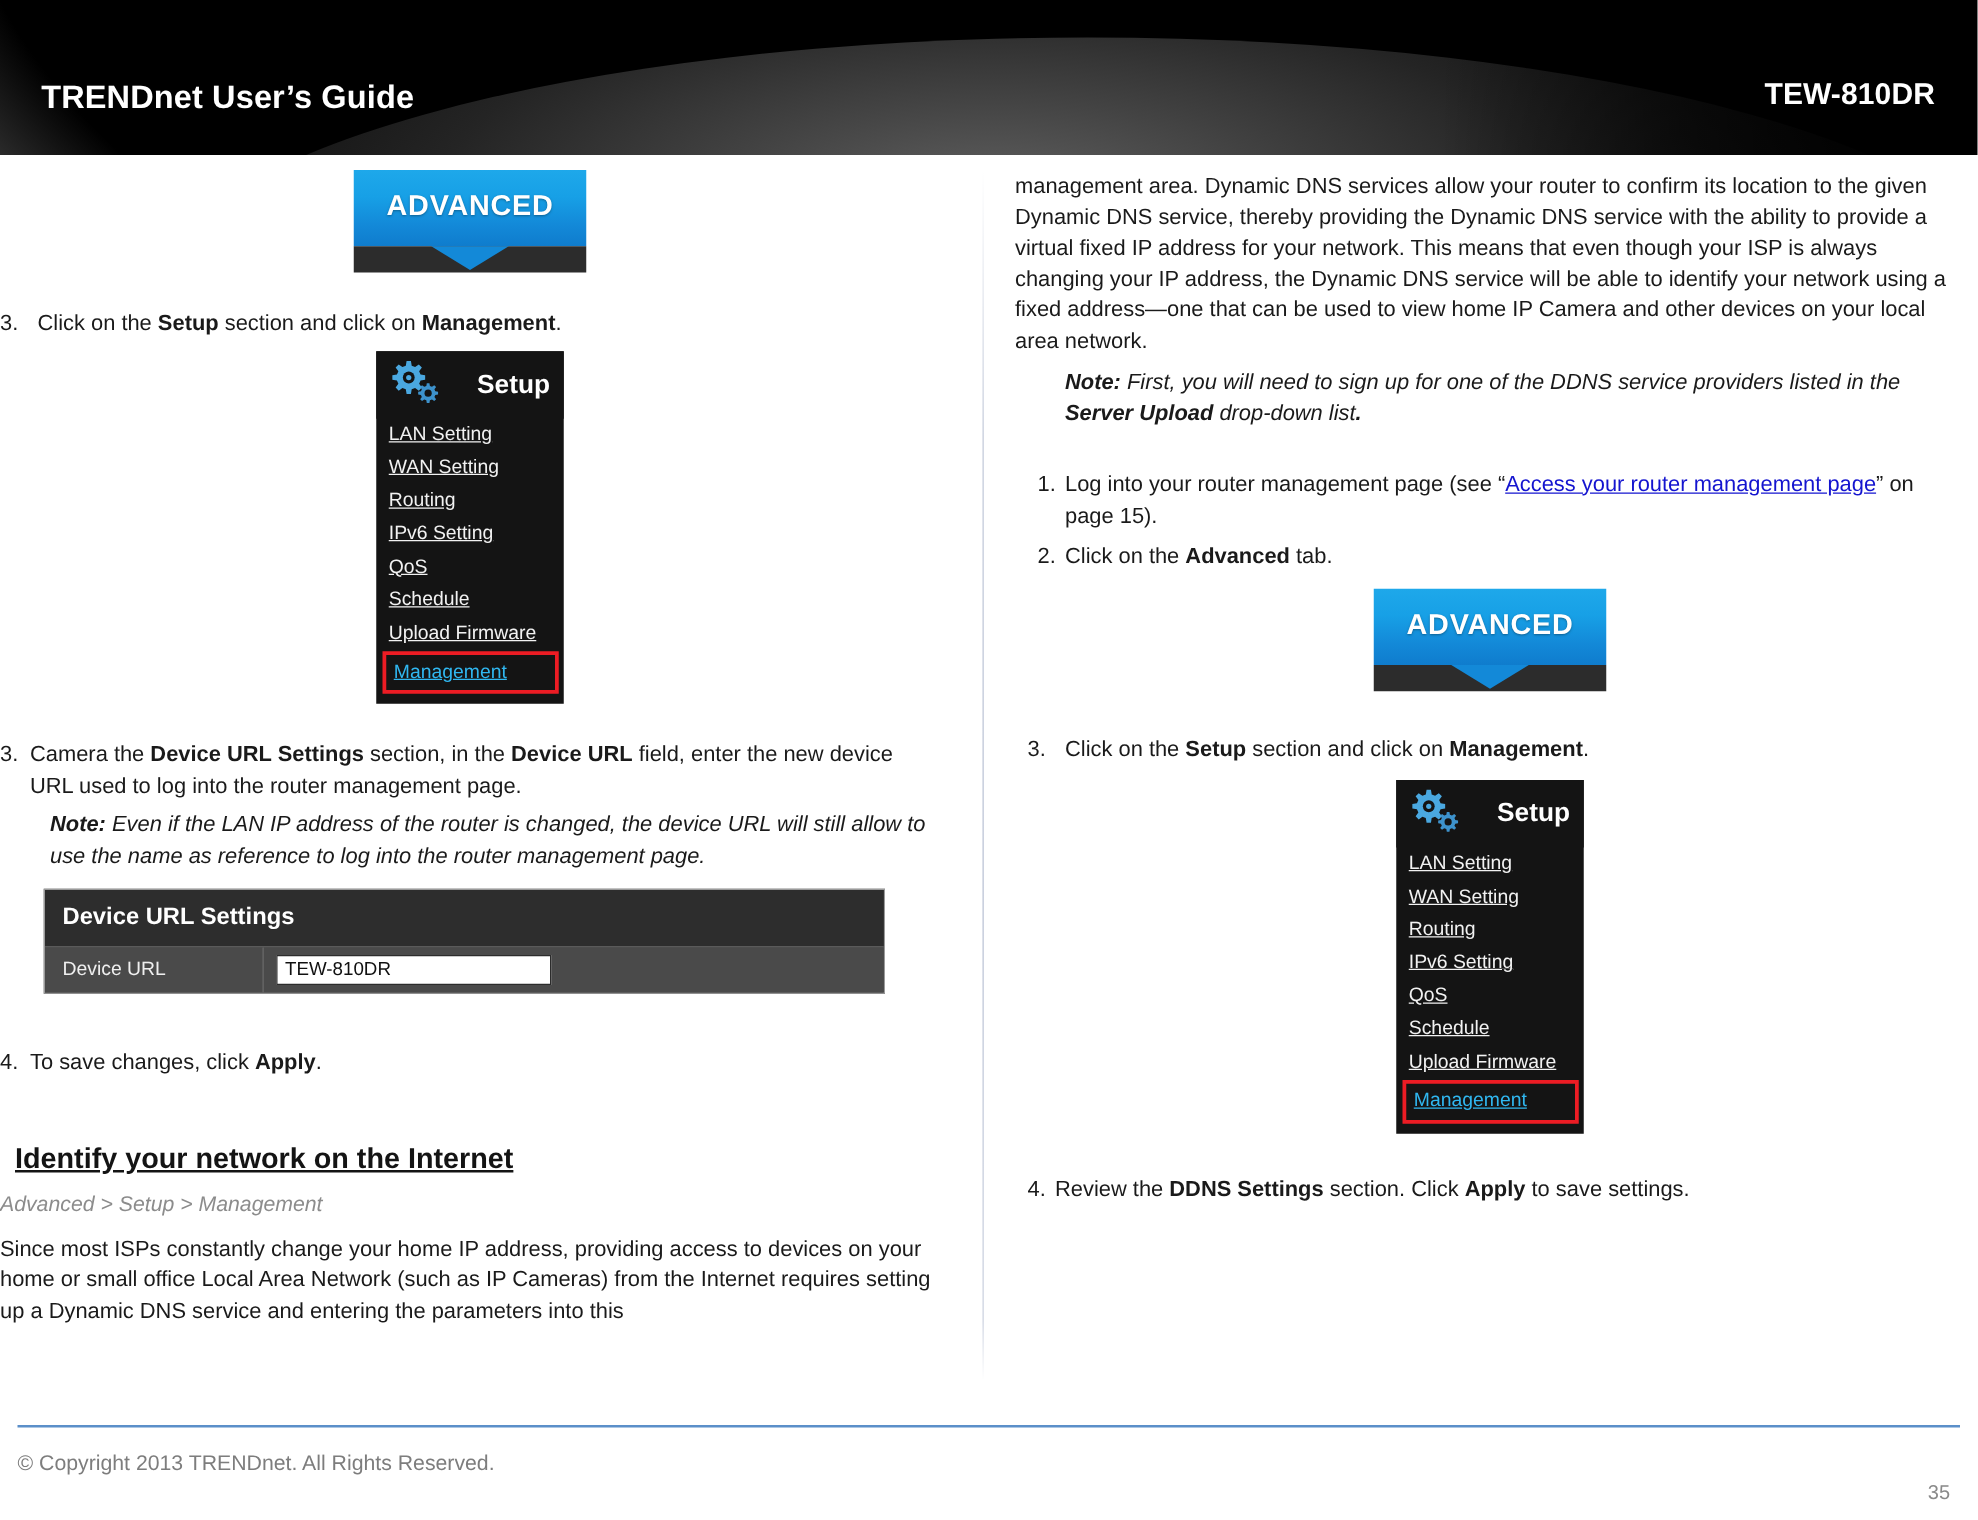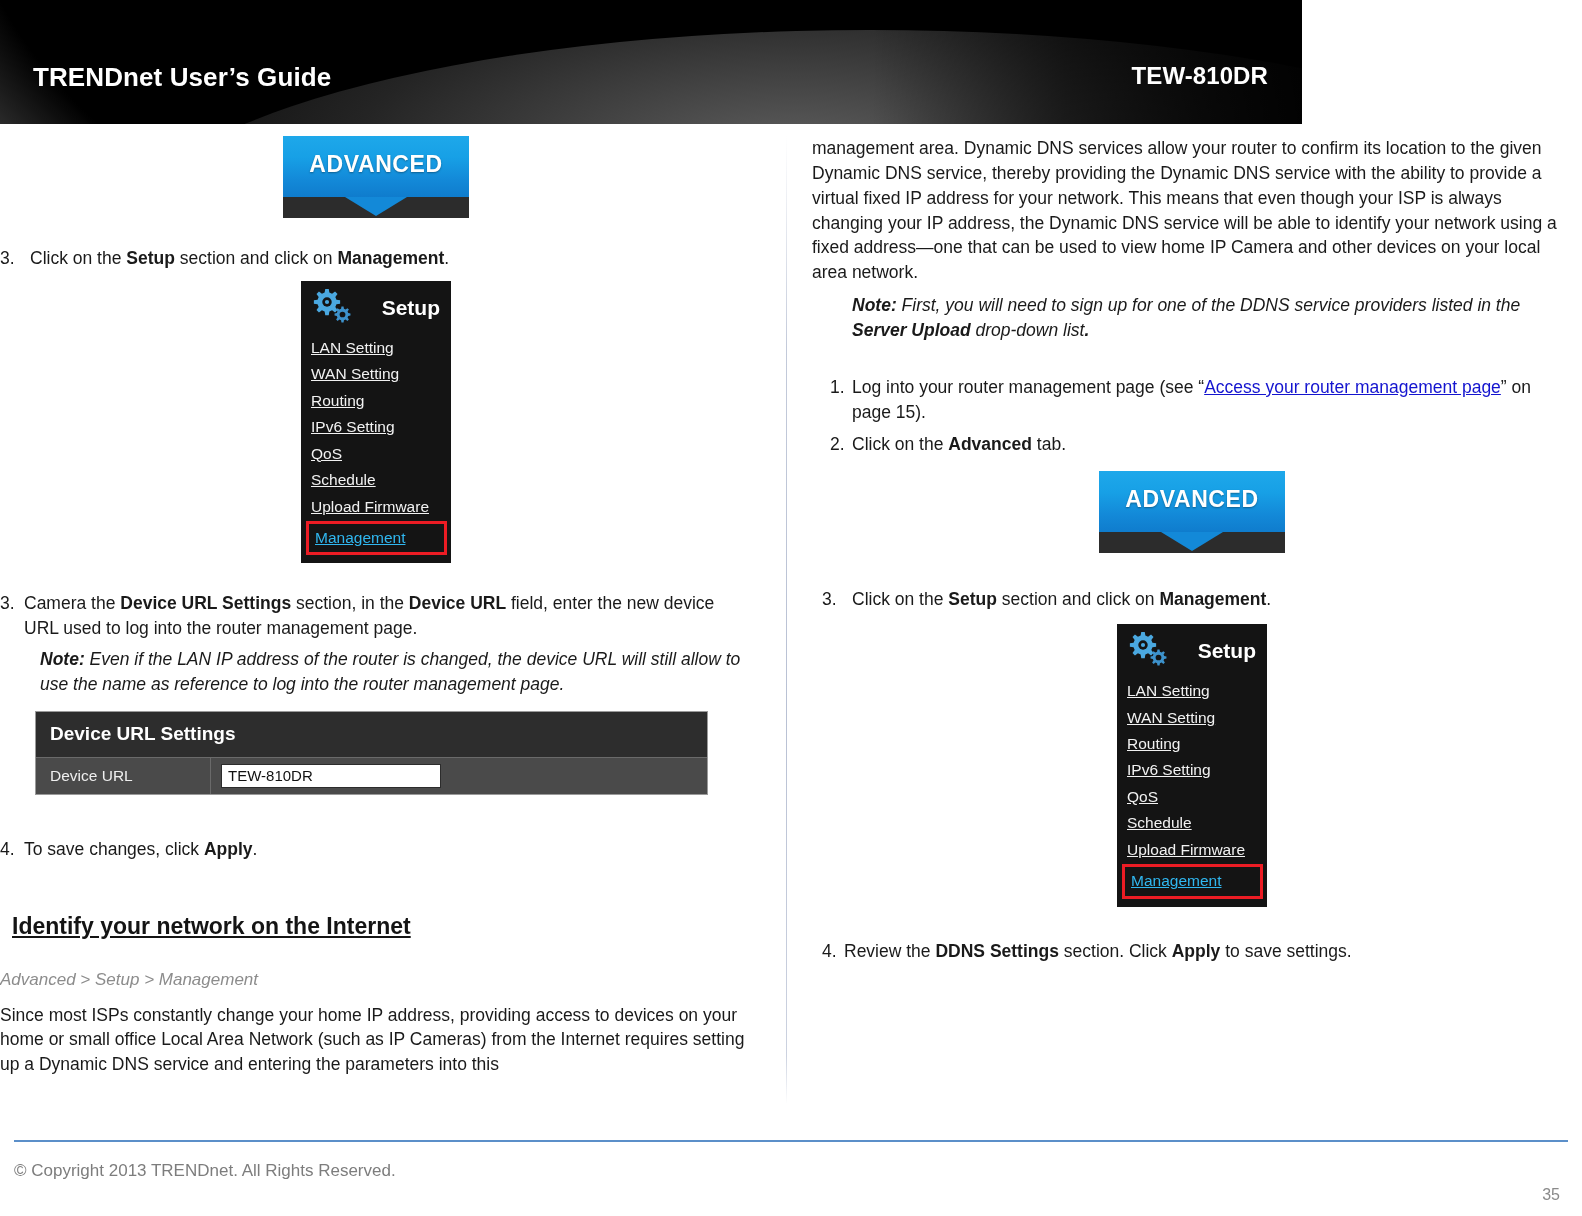--- a/index.html
+++ b/index.html
@@ -13,21 +13,21 @@
   .page {
     position: relative;
     width: 1582px; height: 1216px;
     background: #ffffff;
   }
 
   
   .header {
     position: absolute;
     left: 0; top: 0;
-    width: 1302px; height: 124px;
+    width: 1582px; height: 124px;
     background: #000000;
     overflow: hidden;
   }
   .header-swoosh {
     position: absolute;
     left: -180px; top: -760px;
     width: 2300px; height: 1180px;
     border-radius: 50%;
     background: radial-gradient(ellipse at 50% 52%,
        #000 0%, #000 62%,
@@ -238,21 +238,21 @@
     font-weight: bold;
     color: #141414;
     text-decoration: underline;
     display: inline-block;
     line-height: 1.25;
   }
   .breadcrumb {
     font-size: 17px;
     font-style: italic;
     color: #8c8c8c;
-    margin-top: 16px;
+    margin-top: 0;
   }
 
   
   .footer-rule {
     position: absolute;
     left: 14px; top: 1140px;
     width: 1554px; height: 2px;
     background: #5b8fc9;
   }
   .footer-copy {

